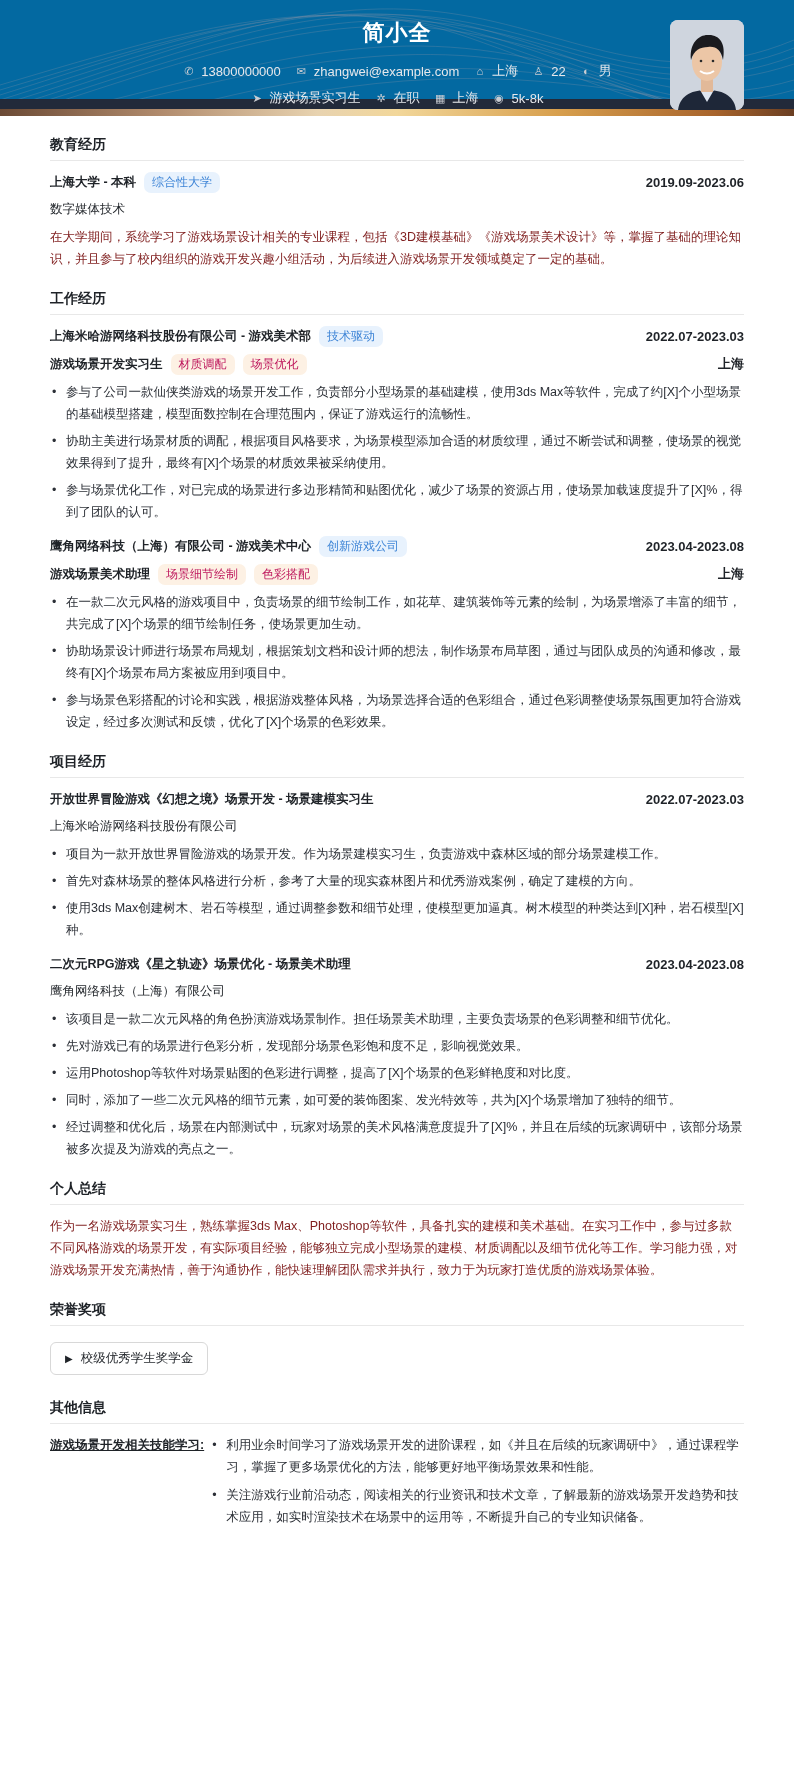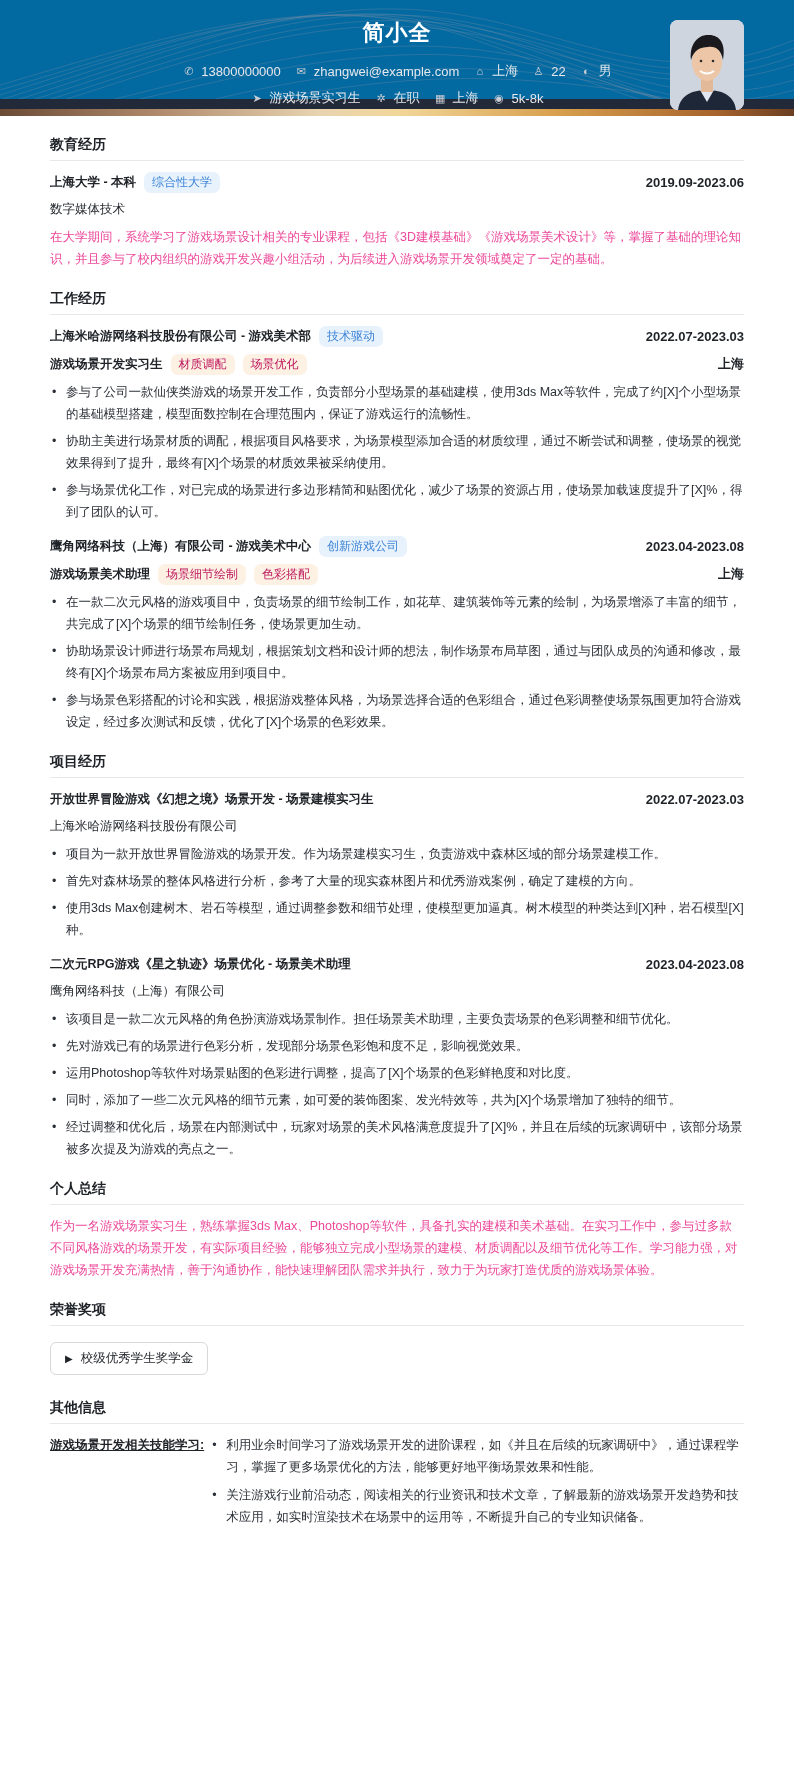--- a/index.html
+++ b/index.html
@@ -19,21 +19,21 @@
   .main { padding: 0 50px 20px 50px; }
   .section { margin-top: 14px; }
   .sec-title { font-size: 14px; font-weight: bold; color: #1f2328; padding: 6px 0 6px 0; border-bottom: 1px solid #e8e8e8; margin-bottom: 10px; }
   .row { display: flex; justify-content: space-between; align-items: center; font-size: 12.5px; min-height: 22px; margin: 6px 0; }
   .row .left { display: flex; align-items: center; gap: 8px; font-weight: bold; }
   .row .right { font-weight: bold; font-size: 13px; }
   .tag { font-weight: normal; font-size: 12px; padding: 2px 8px; border-radius: 7px; }
   .tag.blue { background: #e8f2fd; color: #3d84d6; }
   .tag.orange { background: #fdf1e4; color: #be185d; }
   .sub { font-size: 12.5px; font-weight: normal; margin: 8px 0; }
-  .para { font-size: 12.5px; line-height: 22px; color: #ec4899; margin: 6px 0; }
+  .para { font-size: 12.5px; line-height: 22px; color: #7f1d1d; margin: 6px 0; }
   ul.bul { list-style: none; }
   ul.bul li { position: relative; padding-left: 16px; font-size: 12.5px; line-height: 22px; color: #2b2f36; margin-bottom: 5px; }
   ul.bul li::before { content: "•"; position: absolute; left: 2px; top: 0; }
   .entry { margin-bottom: 12px; }
   .skills { display: grid; grid-template-columns: 1fr 1fr; row-gap: 14px; margin-top: 6px; }
   .skill { display: flex; align-items: center; gap: 8px; font-size: 12.5px; }
   .bar { width: 128px; height: 12px; background: #e6e7ea; position: relative; }
   .bar .fill { position: absolute; left: 0; top: 0; height: 100%; background: #252d3b; clip-path: polygon(0 0, 100% 0, calc(100% - 0px) 100%, 0 100%); }
   .bar .fill::after { content: ""; position: absolute; right: -4px; top: 0; width: 4px; height: 100%; background: linear-gradient(105deg, #252d3b 50%, transparent 50%); }
   .award { display: inline-flex; align-items: center; gap: 8px; border: 1px solid #d8d8d8; border-radius: 6px; padding: 7px 14px; font-size: 12.5px; margin: 6px 0 4px 0; }

